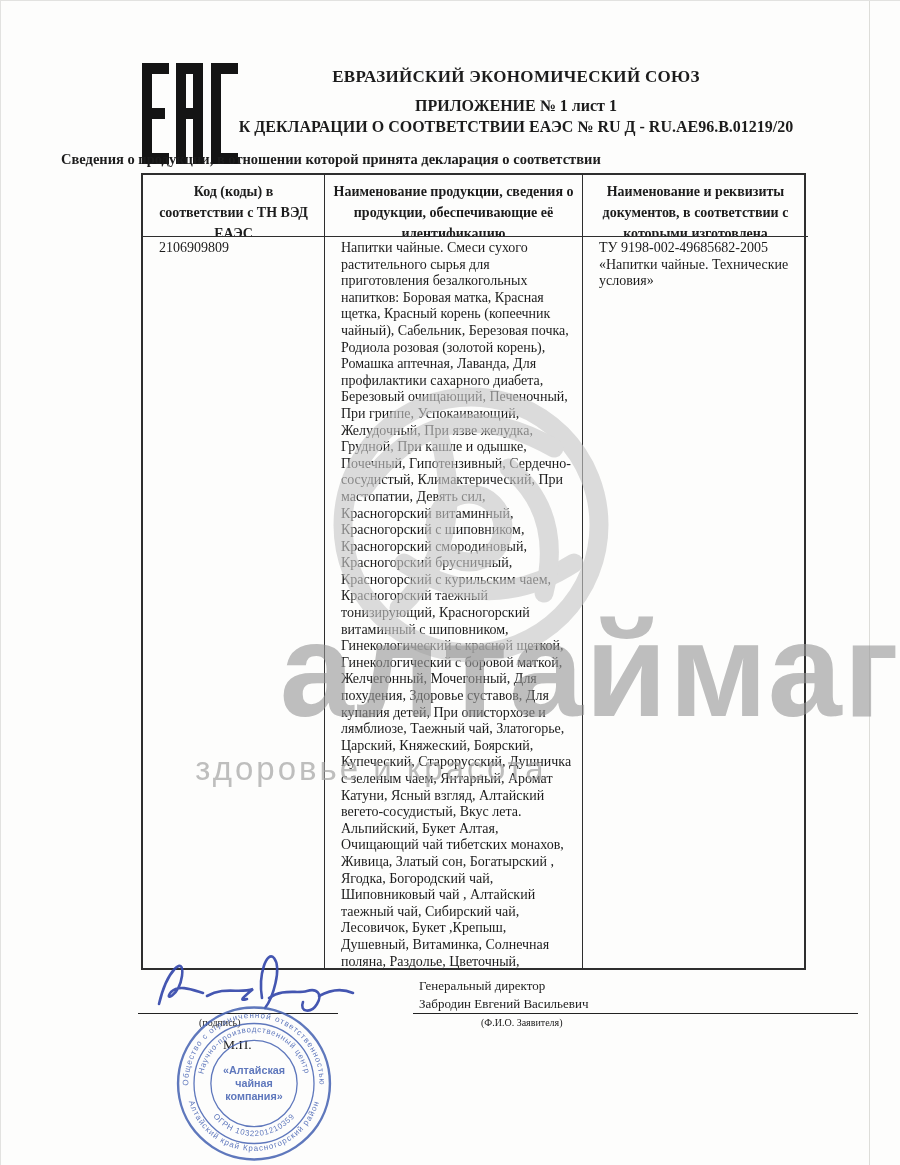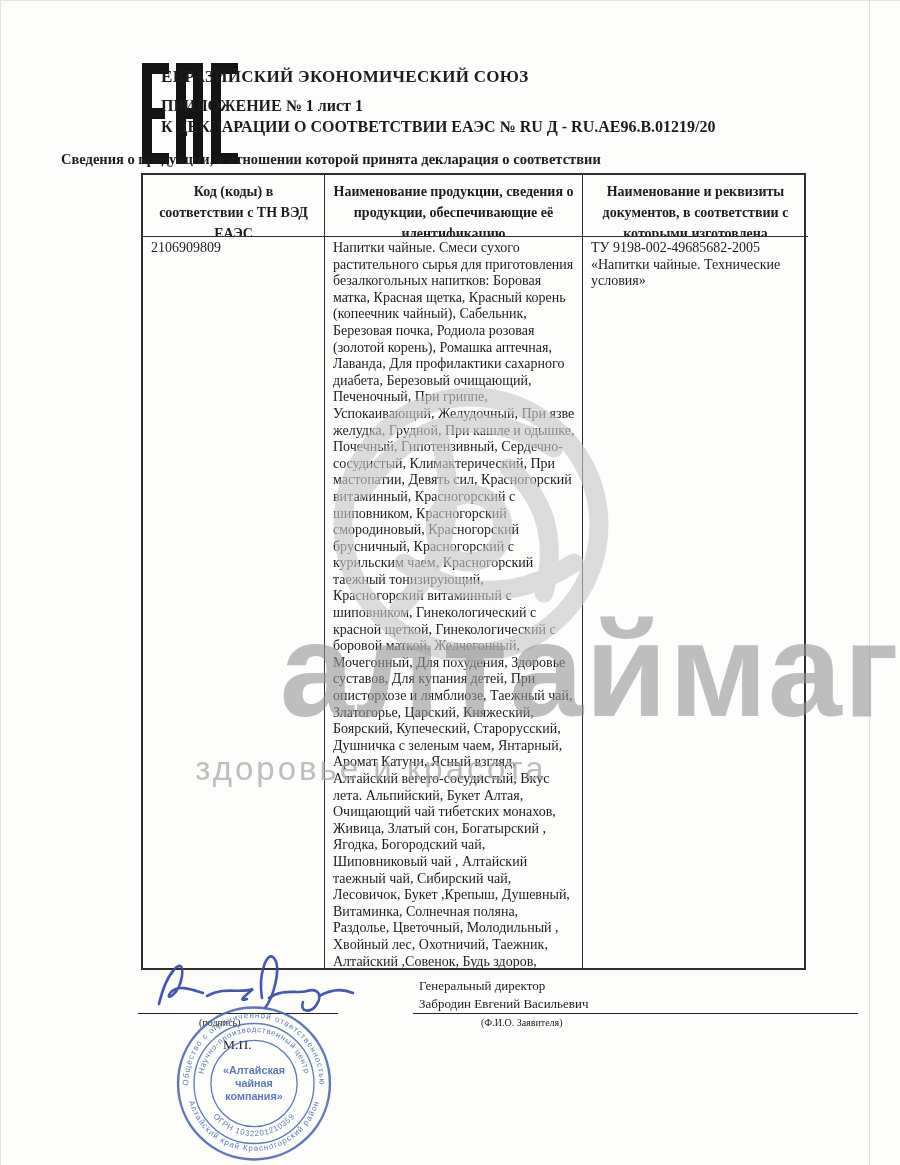--- a/index.html
+++ b/index.html
@@ -4,37 +4,37 @@
 <style>
   html,body{margin:0;padding:0;background:#e9e9e9;}
   #page{
     position:relative; width:900px; height:1165px; margin:0 auto;
     background:#fdfdfc; overflow:hidden;
     font-family:"Liberation Serif", serif; color:#1c1c1c;
     border:1px solid #e2e2e0;
   }
   .edge-shadow{position:absolute; top:0; bottom:0; width:1px; background:#ddddd9;}
   
-  .hdr{position:absolute; left:160px; width:710px; text-align:left; font-weight:bold;}
+  .hdr{position:absolute; left:160px; width:710px; text-align:center; font-weight:bold;}
   .hdr-union{top:66px; font-size:17px; letter-spacing:.3px;}
   .hdr-annex{top:96px; font-size:16px;}
   .hdr-decl{top:117px; font-size:16px;}
   .hdr-sub{position:absolute; left:60px; width:790px; top:150px; 
            font-weight:bold; font-size:14.5px;}
   
   .decl-table{
     position:absolute; left:140px; top:172px; width:665px;
     display:grid; grid-template-columns:182px 258px 225px; grid-template-rows:62px 731px;
     border:2px solid #2e2e2e; box-sizing:border-box;
   }
   .cell{border-right:1.5px solid #2e2e2e; box-sizing:border-box; overflow:hidden;}
   .cell:nth-child(3n){border-right:none;}
   .th{border-bottom:1.5px solid #2e2e2e; font-weight:bold; font-size:14px;
       text-align:center; padding:6px 8px 0 8px; line-height:1.5;}
-  .td{font-size:14px; line-height:16.6px; padding:3px 7px 0 8px; text-align:left;}
+  .td{font-size:14px; line-height:16.6px; padding:3px 7px 0 8px; text-align:left;margin-left:8px;}
   
   .ft{position:absolute; font-size:13px;}
   .line{position:absolute; height:0; border-top:1.5px solid #222;}
   .cap{position:absolute; font-size:10px;}
   
   .wm-brand{
     position:absolute; left:0; width:900px; top:598px; height:142px; line-height:142px;
     text-align:right; font-family:"Liberation Sans", sans-serif; font-weight:bold;
     font-size:133px; letter-spacing:2px; color:rgba(148,148,148,.60); pointer-events:none;
   }

